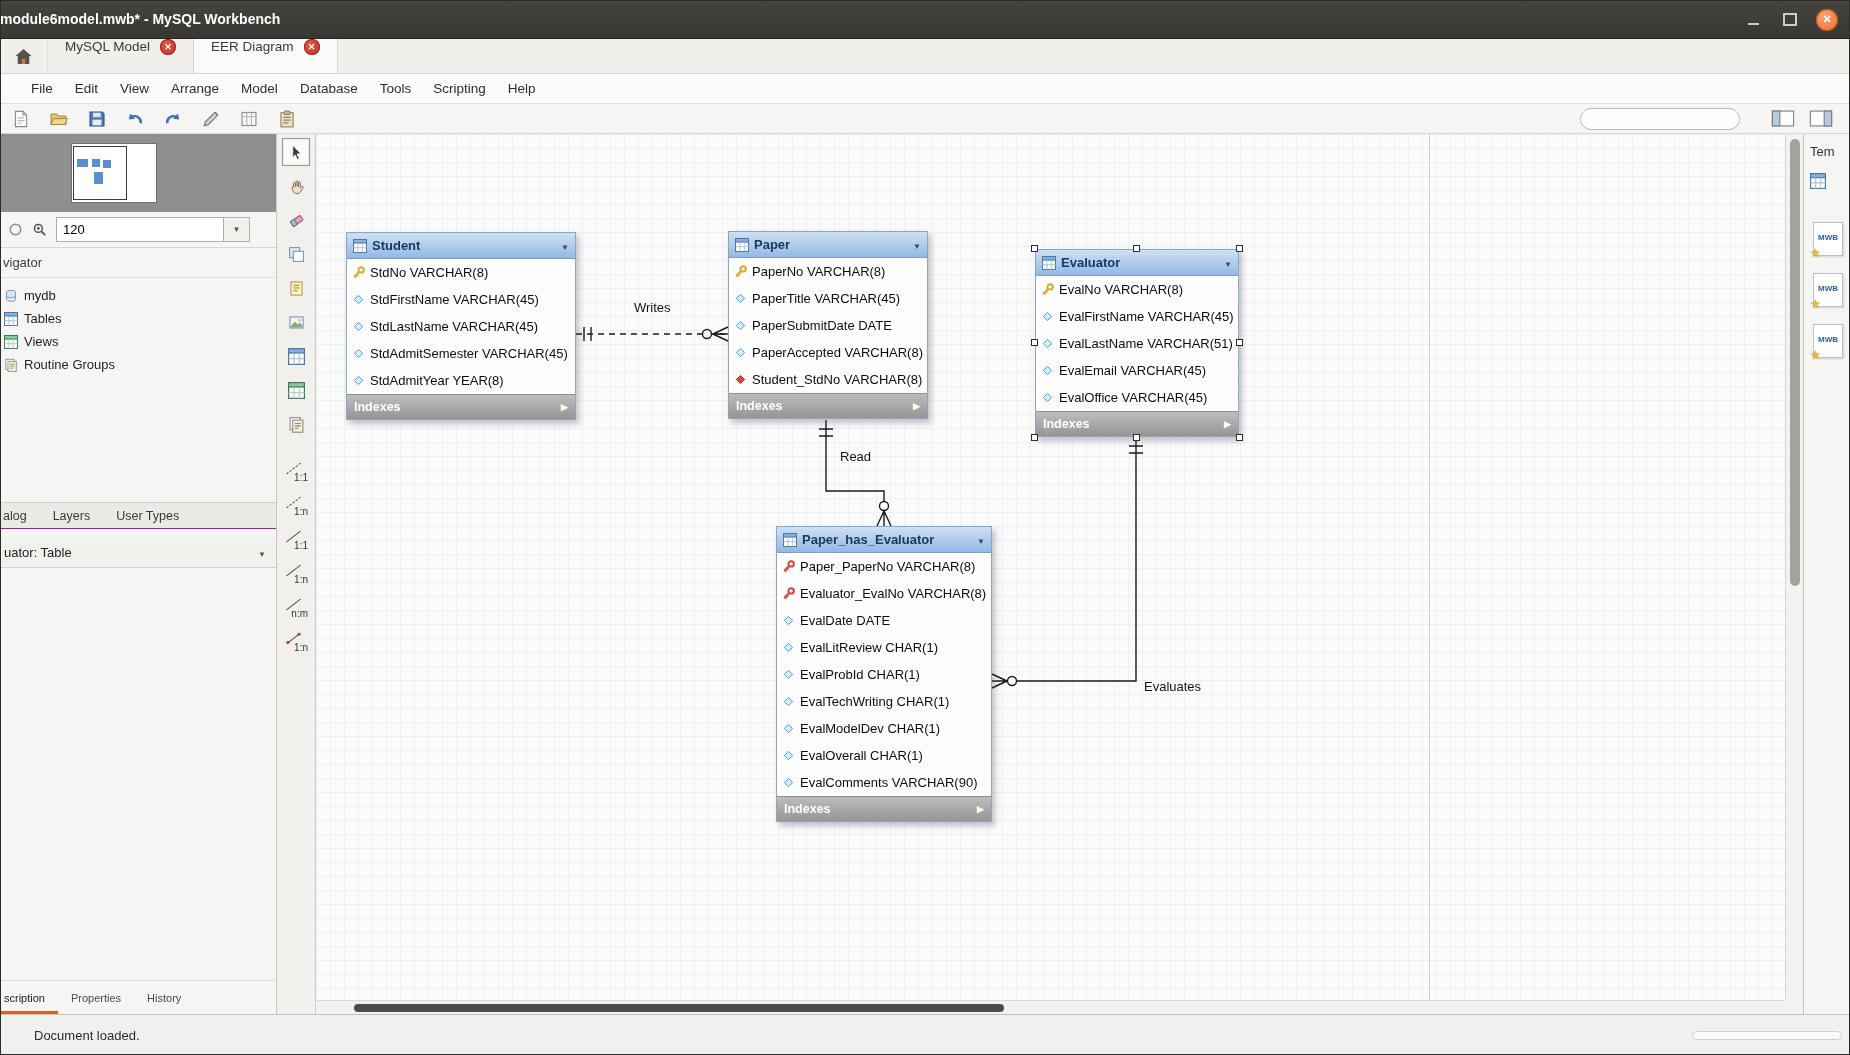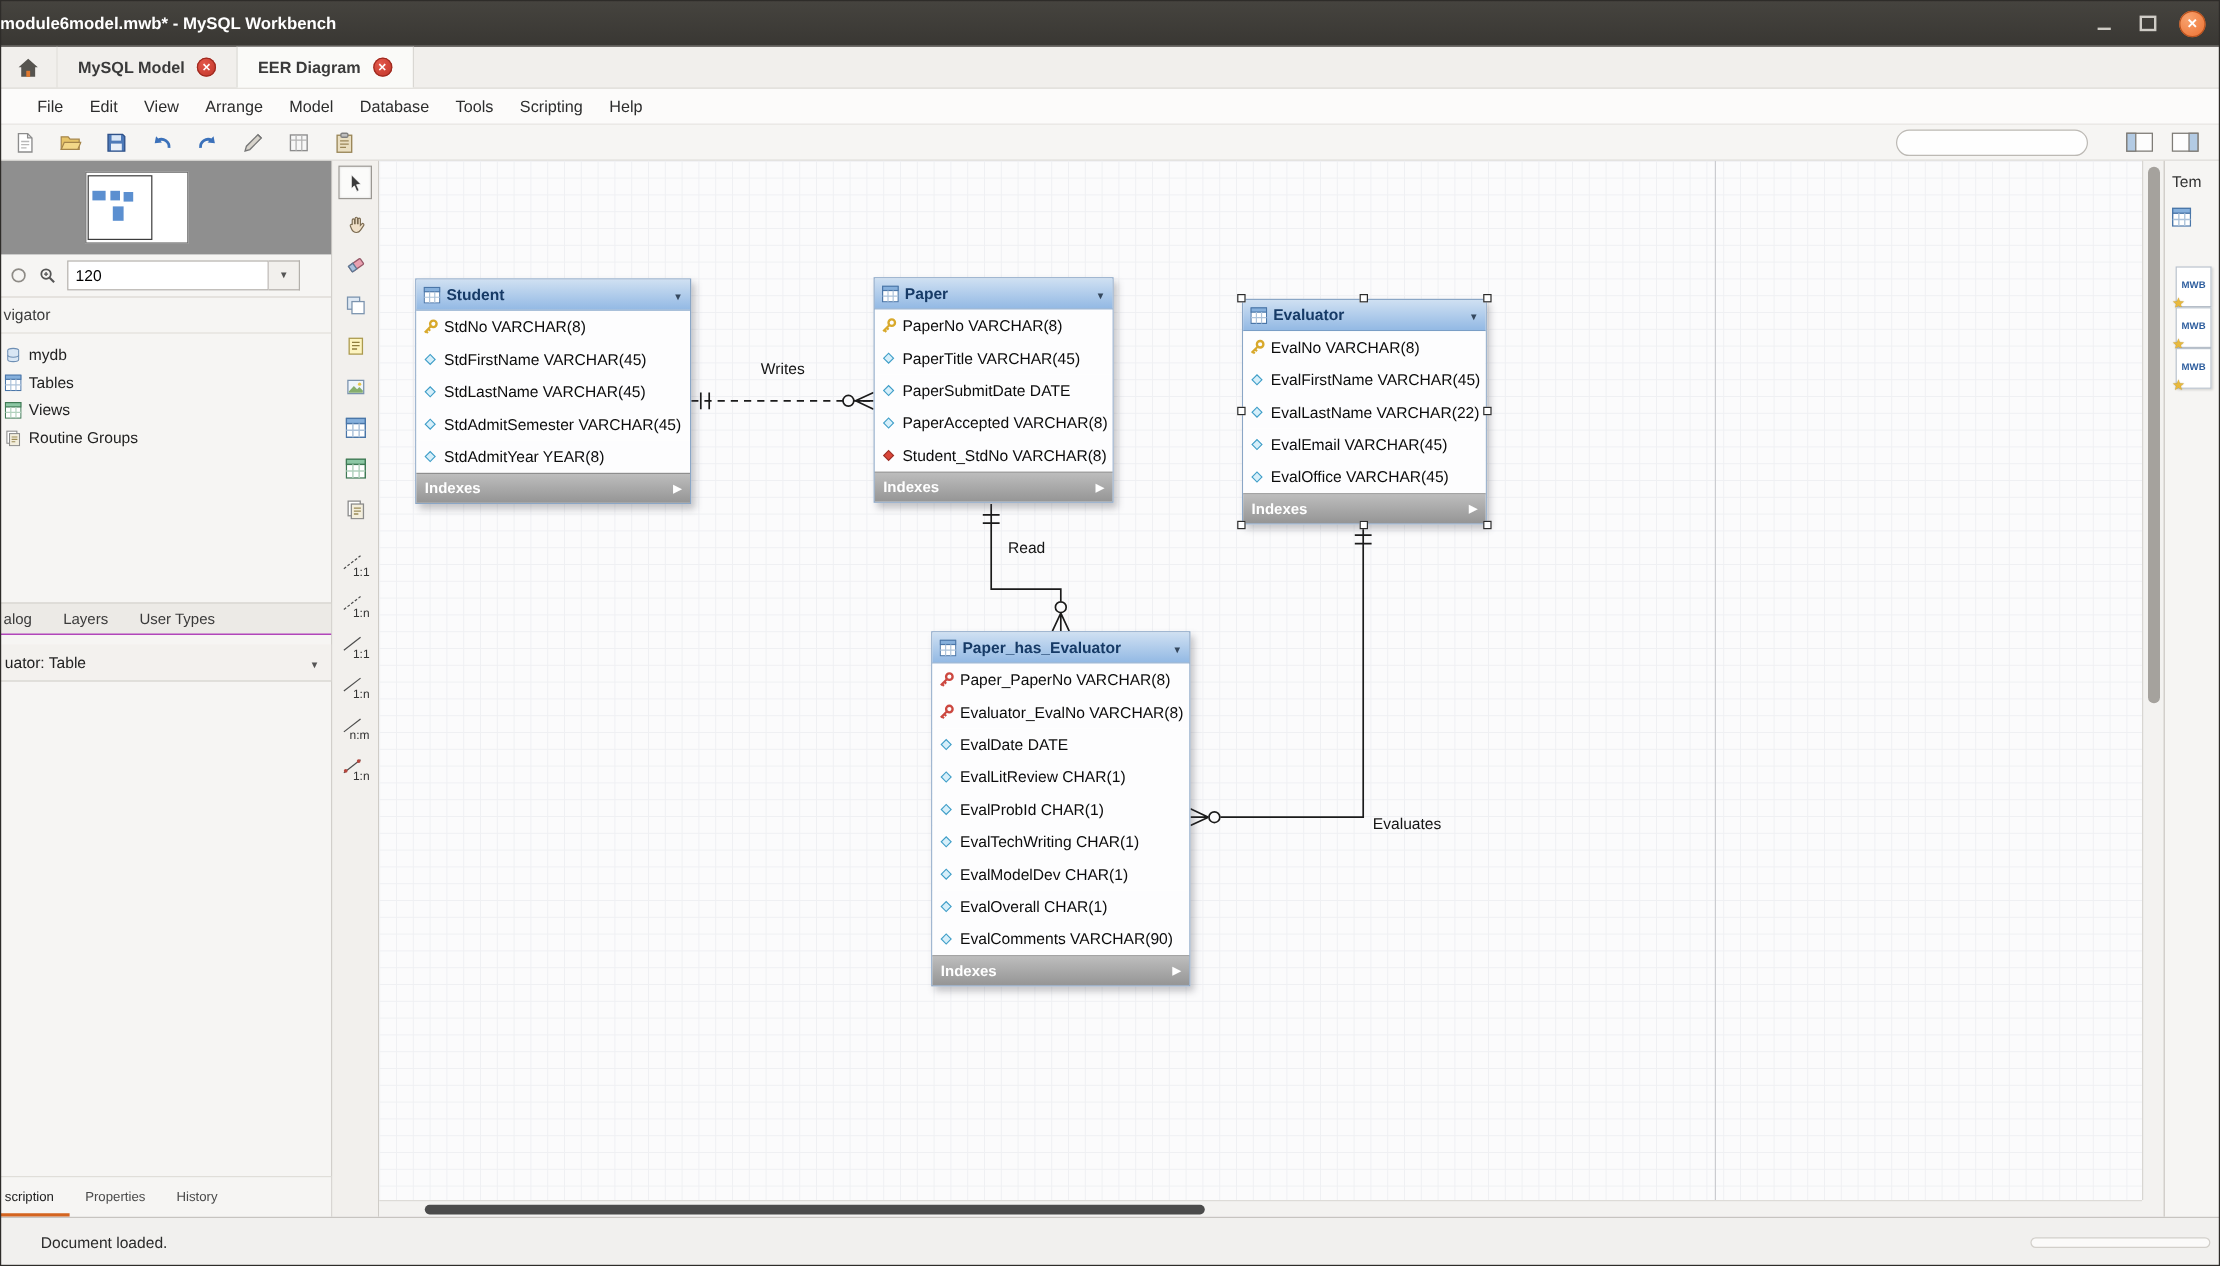--- a/index.html
+++ b/index.html
@@ -17,21 +17,21 @@
   .wc-min::after{content:"";width:11px;height:2px;background:#cfccc6;display:block;margin-top:8px}
   .wc-max::after{content:"";width:10px;height:9px;border:2px solid #cfccc6;display:block}
   .wc-close{background:radial-gradient(circle at 35% 30%,#f8a36f,#ec6e2e);border-radius:50%;box-shadow:0 0 0 1px #b8521f inset}
   .wc-close::after{content:"✕";color:#fff;font-size:11px;font-weight:bold}
 
   
   .tabbar{position:absolute;top:39px;left:0;right:0;height:35px;background:#f1efec;border-bottom:1px solid #d9d7d3;display:flex;align-items:stretch}
   .home-tab{width:48px;display:flex;align-items:center;justify-content:center;border-right:1px solid #e2e0db}
   .home-tab .icn{width:19px;height:17px}
   .tab-strip{display:flex;align-items:stretch}
-  .app-tab{display:flex;align-items:center;gap:10px;padding:0 17px;font-size:13.5px;font-weight:bold;color:#3a3a3a}
+  .app-tab{display:flex;gap:10px;padding:0 17px;font-size:13.5px;font-weight:normal;color:#3a3a3a}
   .app-tab.active{background:#fafaf8;border-left:1px solid #d9d7d3;border-right:1px solid #d9d7d3}
   .tab-close{width:16px;height:16px;border-radius:50%;background:radial-gradient(circle at 35% 30%,#e2574a,#bf3327);display:flex;align-items:center;justify-content:center;box-shadow:0 0 0 1px #9c2a20 inset}
   .tab-close::after{content:"✕";color:#fff;font-size:9px;font-weight:bold}
 
   
   .menubar{position:absolute;top:74px;left:0;right:0;height:30px;background:#fcfbfa;border-bottom:1px solid #e4e2de;display:flex;align-items:center;padding-left:20px}
   .menu-item{padding:0 11px;font-size:13.5px;color:#2d2d2d;line-height:30px}
 
   
   .toolbar{position:absolute;top:104px;left:0;right:0;height:30px;background:#f6f5f3;border-bottom:1px solid #d9d7d3;display:flex;align-items:center;padding:0 10px;gap:16px}
@@ -107,21 +107,21 @@
   .hscroll{position:absolute;left:316px;top:1000px;width:1469px;height:14px;background:#f3f2f0;border-top:1px solid #dddbd7}
   .hscroll-thumb{position:absolute;left:38px;top:3px;width:650px;height:8px;background:#4b4b4b;border-radius:4px}
   .vscroll{position:absolute;left:1785px;top:134px;width:18px;height:866px;background:#f3f2f0;border-left:1px solid #d8d6d2}
   .vscroll-thumb{position:absolute;left:4px;top:5px;width:10px;height:447px;background:#a5a29d;border-radius:5px}
   .scroll-corner{position:absolute;left:1785px;top:1000px;width:18px;height:14px;background:#f3f2f0}
 
   
   .right-panel{position:absolute;left:1803px;top:134px;width:47px;height:880px;background:#f6f5f3;border-left:1px solid #c9c6c1;overflow:hidden}
   .rp-title{padding:10px 0 0 6px;font-size:13px;color:#333}
   .rp-table-icon{margin:14px 0 0 6px;width:16px;height:16px}
-  .rp-files{position:absolute;top:88px;left:9px;display:flex;flex-direction:column;}
+  .rp-files{position:absolute;top:88px;left:9px;display:flex;flex-direction:column;gap:17px}
   .mwb-file{width:30px;height:34px;background:#fff;border:1px solid #b9c2cc;position:relative;box-shadow:1px 1px 2px rgba(0,0,0,.15)}
   .mwb-badge{position:absolute;left:1px;right:1px;top:10px;text-align:center;font-size:8px;font-weight:bold;color:#2e5e9e}
   .mwb-star{position:absolute;left:-4px;bottom:-5px;font-size:12px;color:#e9b93c;text-shadow:0 0 1px #9a7a20}
 
   
   .statusbar{position:absolute;left:0;top:1014px;right:0;height:41px;background:#f1f0ee;border-top:1px solid #c7c4c0;display:flex;align-items:center;padding-left:34px;font-size:13px;color:#2b2b2b}
   .status-slider{position:absolute;right:8px;top:16px;width:150px;height:9px;border:1px solid #d2cfca;border-radius:5px;background:#fbfaf9}
 </style>
 </head>
 <body>
@@ -641,21 +641,21 @@
           </svg>
         </span>
         <span>EvalFirstName VARCHAR(45)</span>
       </div>
       <div class="er-row">
         <span class="icn">
           <svg viewBox="0 0 16 16">
             <rect x="4.9" y="4.9" width="6.2" height="6.2" transform="rotate(45 8 8)" fill="#d6effa" stroke="#3f9ec8" stroke-width="1"></rect>
           </svg>
         </span>
-        <span>EvalLastName VARCHAR(22)</span>
+        <span>EvalLastName VARCHAR(51)</span>
       </div>
       <div class="er-row">
         <span class="icn">
           <svg viewBox="0 0 16 16">
             <rect x="4.9" y="4.9" width="6.2" height="6.2" transform="rotate(45 8 8)" fill="#d6effa" stroke="#3f9ec8" stroke-width="1"></rect>
           </svg>
         </span>
         <span>EvalEmail VARCHAR(45)</span>
       </div>
       <div class="er-row">

